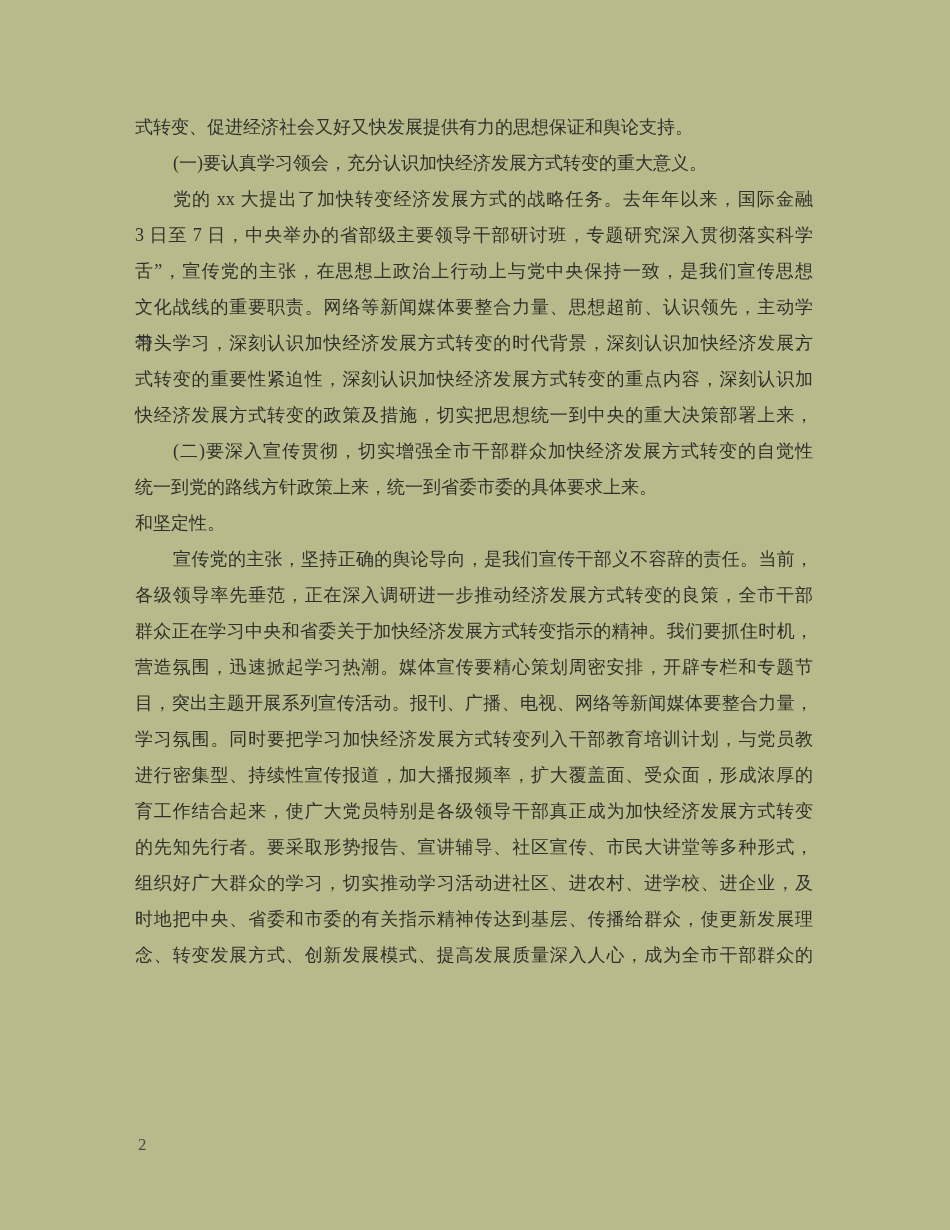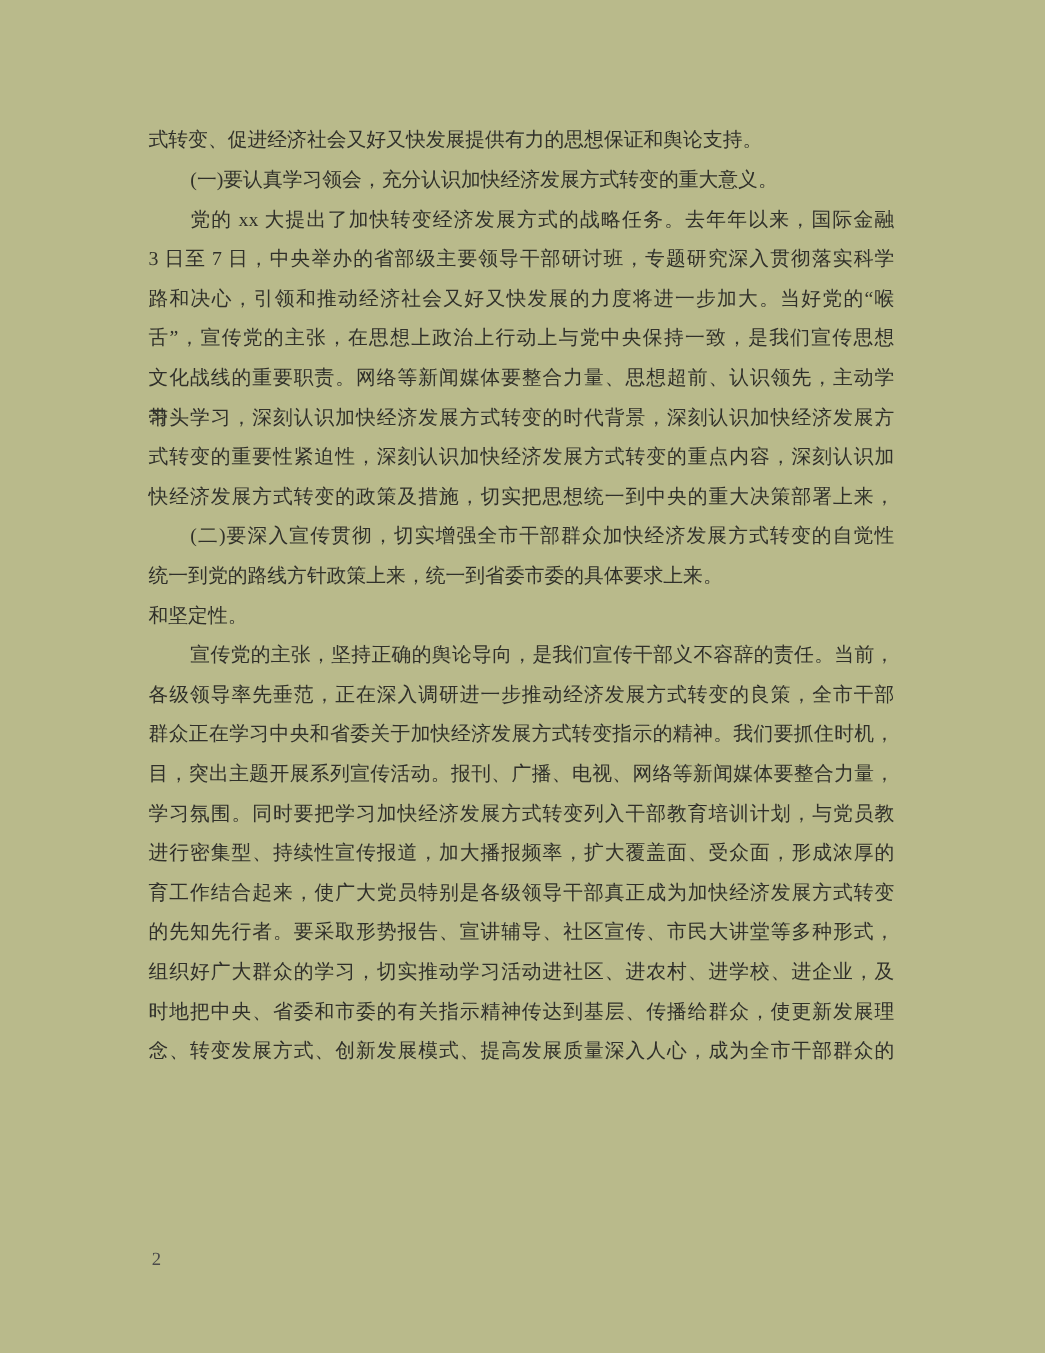--- a/index.html
+++ b/index.html
@@ -54,32 +54,32 @@
 </style>
 </head>
 <body style="--canvas-bg: #b9ba8b; --text-color: #30302a; --pagenum-color: #4b4b4b;">
 
 <div class="doc-canvas">
   <div class="doc-content">
       <div class="text-line para-end">式转变、促进经济社会又好又快发展提供有力的思想保证和舆论支持。</div>
       <div class="text-line indent para-end">(一)要认真学习领会，充分认识加快经济发展方式转变的重大意义。</div>
       <div class="text-line indent">党的 xx 大提出了加快转变经济发展方式的战略任务。去年年以来，国际金融</div>
       <div class="text-line">3 日至 7 日，中央举办的省部级主要领导干部研讨班，专题研究深入贯彻落实科学</div>
-      <div class="text-line">路和决心，引领和推动经济社会又好又快发展的力度将进一步加大。当好党的“喉</div>
       <div class="text-line">舌”，宣传党的主张，在思想上政治上行动上与党中央保持一致，是我们宣传思想</div>
       <div class="text-line">文化战线的重要职责。网络等新闻媒体要整合力量、思想超前、认识领先，主动学习、</div>
       <div class="text-line">带头学习，深刻认识加快经济发展方式转变的时代背景，深刻认识加快经济发展方</div>
       <div class="text-line">式转变的重要性紧迫性，深刻认识加快经济发展方式转变的重点内容，深刻认识加</div>
       <div class="text-line">快经济发展方式转变的政策及措施，切实把思想统一到中央的重大决策部署上来，</div>
       <div class="text-line indent">(二)要深入宣传贯彻，切实增强全市干部群众加快经济发展方式转变的自觉性</div>
       <div class="text-line para-end">统一到党的路线方针政策上来，统一到省委市委的具体要求上来。</div>
       <div class="text-line para-end">和坚定性。</div>
       <div class="text-line indent">宣传党的主张，坚持正确的舆论导向，是我们宣传干部义不容辞的责任。当前，</div>
       <div class="text-line">各级领导率先垂范，正在深入调研进一步推动经济发展方式转变的良策，全市干部</div>
       <div class="text-line">群众正在学习中央和省委关于加快经济发展方式转变指示的精神。我们要抓住时机，</div>
+      <div class="text-line">营造氛围，迅速掀起学习热潮。媒体宣传要精心策划周密安排，开辟专栏和专题节</div>
       <div class="text-line">目，突出主题开展系列宣传活动。报刊、广播、电视、网络等新闻媒体要整合力量，</div>
       <div class="text-line">学习氛围。同时要把学习加快经济发展方式转变列入干部教育培训计划，与党员教</div>
       <div class="text-line">进行密集型、持续性宣传报道，加大播报频率，扩大覆盖面、受众面，形成浓厚的</div>
       <div class="text-line">育工作结合起来，使广大党员特别是各级领导干部真正成为加快经济发展方式转变</div>
       <div class="text-line">的先知先行者。要采取形势报告、宣讲辅导、社区宣传、市民大讲堂等多种形式，</div>
       <div class="text-line">组织好广大群众的学习，切实推动学习活动进社区、进农村、进学校、进企业，及</div>
       <div class="text-line">时地把中央、省委和市委的有关指示精神传达到基层、传播给群众，使更新发展理</div>
       <div class="text-line">念、转变发展方式、创新发展模式、提高发展质量深入人心，成为全市干部群众的</div>
     </div>
   <div class="page-number">2</div>

